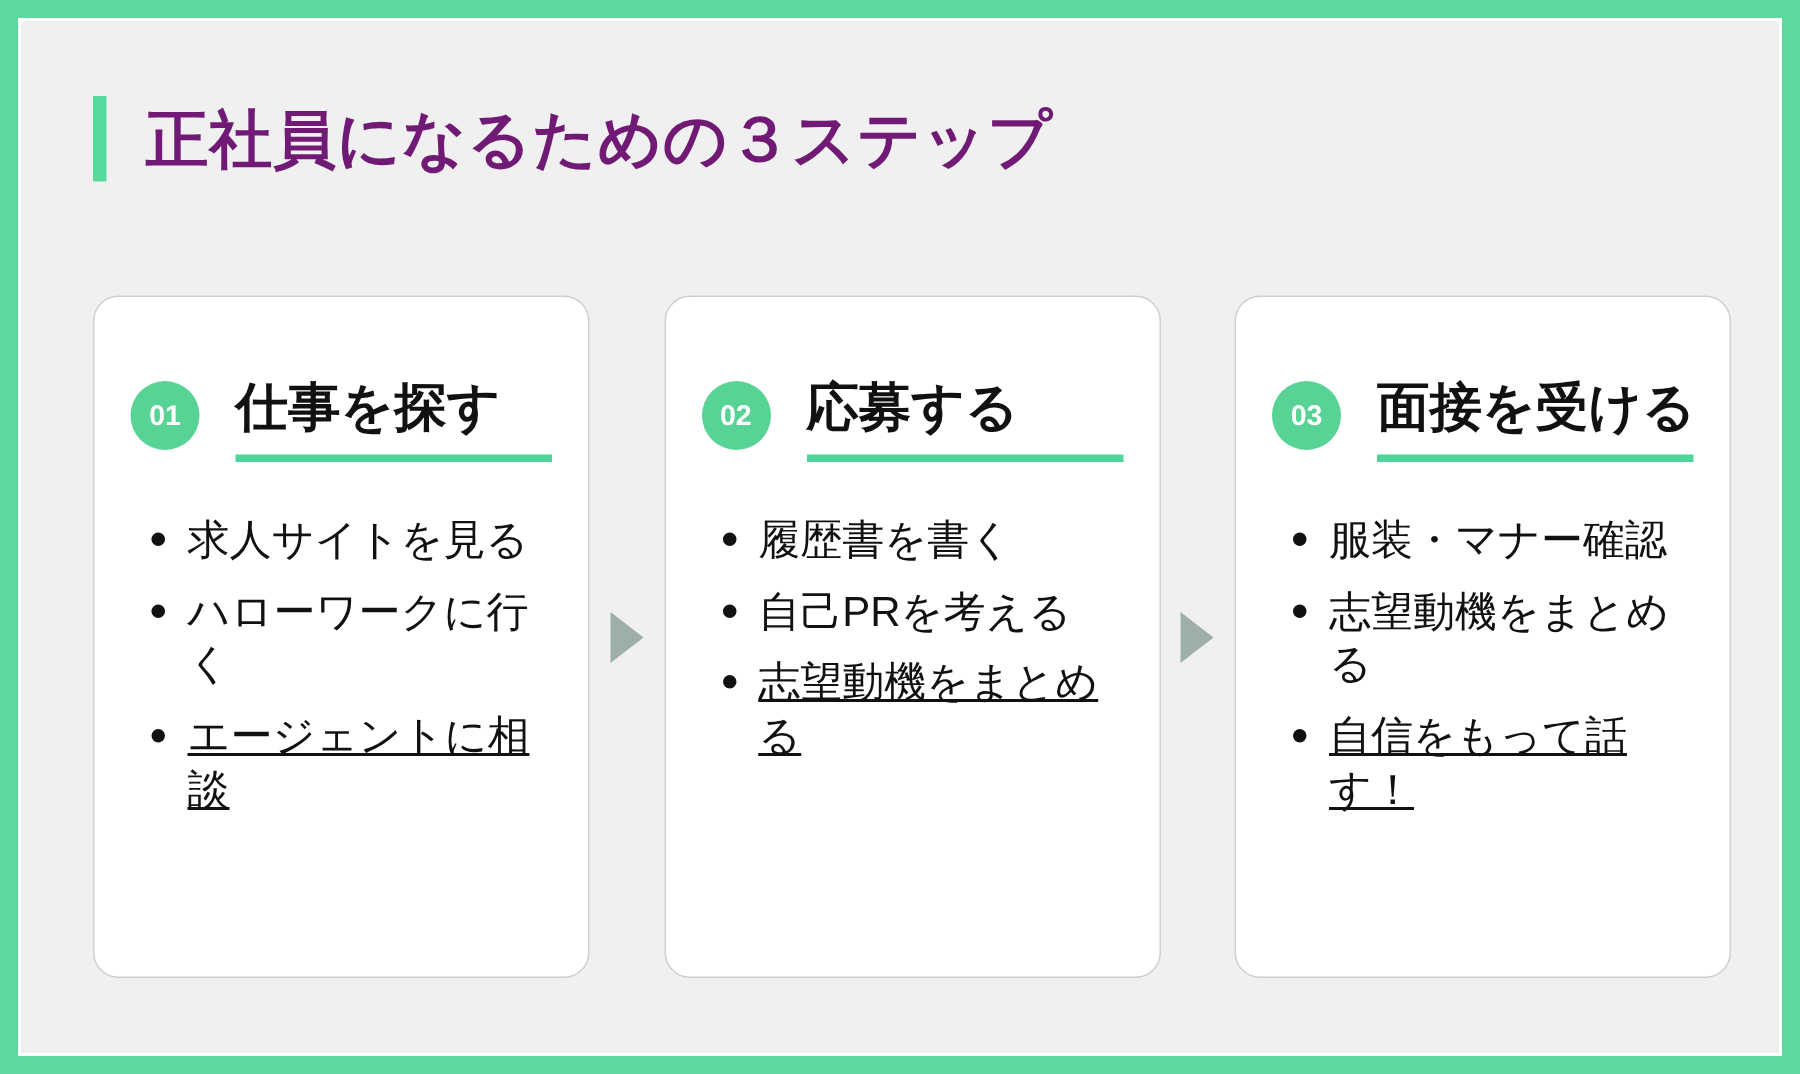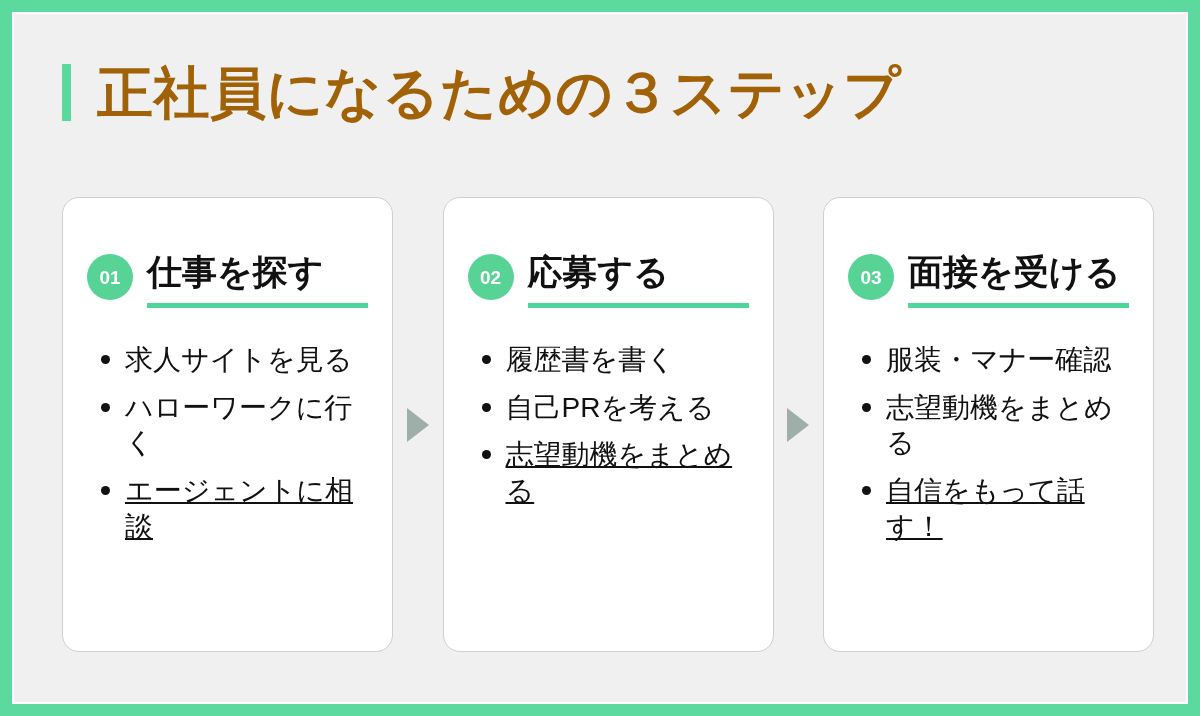--- a/index.html
+++ b/index.html
@@ -41,23 +41,23 @@
     align-items: center;
     gap: 26px;
   }
   .title-bar {
     width: 9px;
     height: 57px;
     background: #5AD99D;
     flex: 0 0 auto;
   }
   .title-text {
-    font-size: 56px;
+    font-size: 42px;
     font-weight: bold;
-    color: #a16207;
+    color: #701a75;
     letter-spacing: 0.5px;
     line-height: 1;
     white-space: nowrap;
   }
 
   
   .cards {
     position: absolute;
     left: 48px;
     top: 183px;
@@ -73,21 +73,21 @@
     flex: 0 0 331px;
     background: #FFFFFF;
     border: 1px solid #CFCFCF;
     border-radius: 17px;
     padding: 52px 24px 24px 24px;
   }
 
   .card-head {
     display: flex;
     align-items: flex-start;
-    gap: 14px;
+    gap: 24px;
   }
   .badge {
     flex: 0 0 auto;
     width: 46px;
     height: 46px;
     border-radius: 50%;
     background: #57D395;
     color: #FFFFFF;
     font-size: 19px;
     font-weight: bold;

